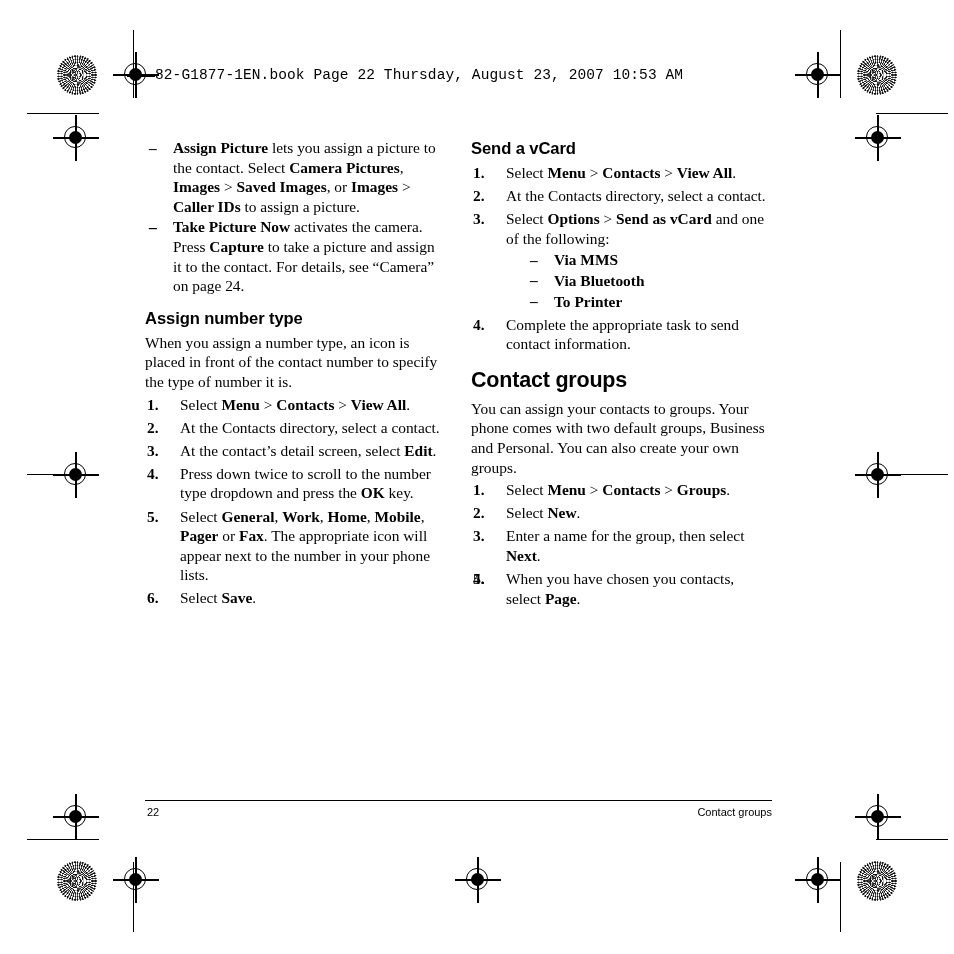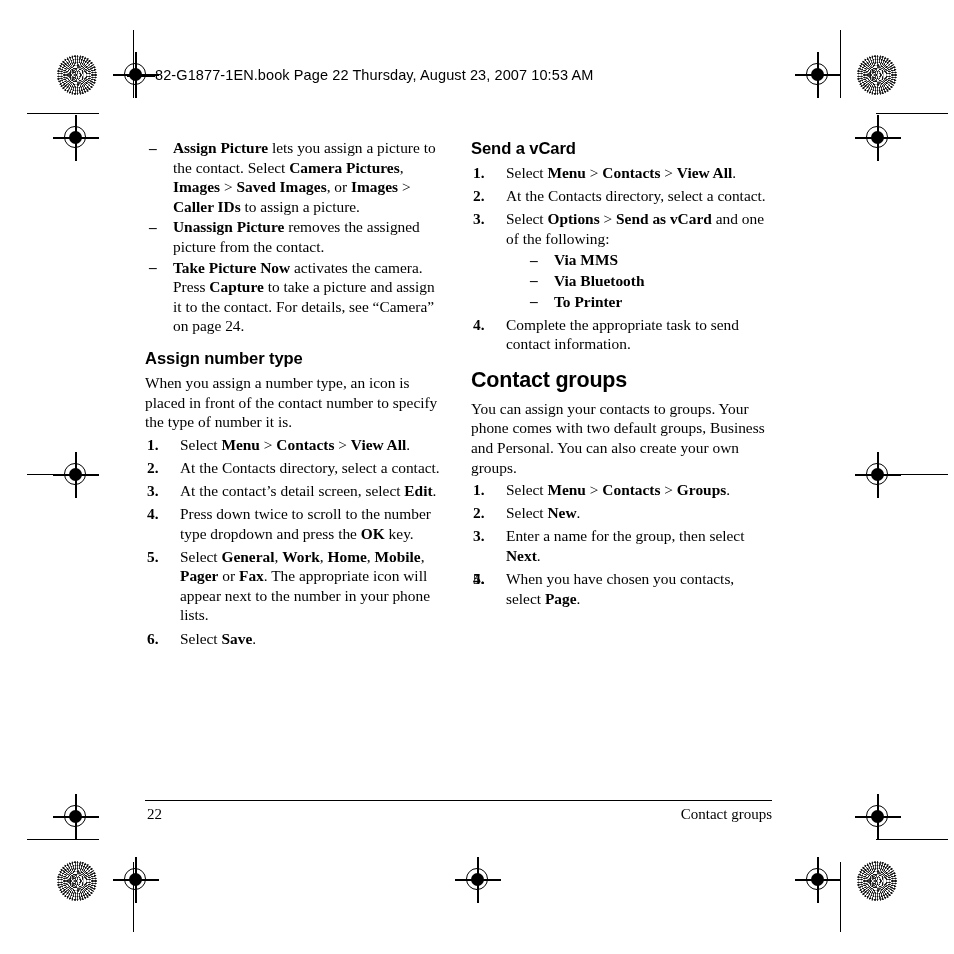--- a/index.html
+++ b/index.html
@@ -85,21 +85,21 @@
     background: #000;
   }
   .rule.h { height: 1.2px; }
   .rule.v { width: 1.2px; }
 
   
   .book-header {
     position: absolute;
     left: 155px;
     top: 67px;
-    font-family: Liberation Sans, sans-serif;
+    font-family: Liberation Mono, monospace;
     font-size: 14.5px;
     letter-spacing: 0.1px;
     white-space: nowrap;
   }
   .book-header .hrule {
     position: absolute;
     left: -28px;
     top: 9px;
     width: 28px;
     height: 1.2px;
@@ -187,22 +187,22 @@
     position: absolute;
     left: 145px;
     top: 800px;
     width: 627px;
     height: 1.3px;
     background: #000;
   }
   .footer {
     position: absolute;
     top: 806px;
-    font-family: Liberation Serif, serif;
-    font-size: 15px;
+    font-family: Liberation Sans, sans-serif;
+    font-size: 11px;
   }
   .footer-page { left: 147px; }
   .footer-title { left: 472px; width: 300px; text-align: right; }
 </style>
 </head>
 <body>
 
 <div class="page">
 
   <div class="rosette" style="left:57px; top:55px;"></div>
@@ -295,21 +295,20 @@
 
   <div class="col col-left">
 
     <ul class="dash">
       <li>
         <span class="dash-mark">–</span>
         <span><b>Assign Picture</b><span> lets you assign a picture to the contact. Select </span><b>Camera Pictures</b><span>, </span><b>Images</b><span> &gt; </span><b>Saved Images</b><span>, or </span><b>Images</b><span> &gt; </span><b>Caller IDs</b><span> to assign a picture.</span></span>
       </li>
       <li>
         <span class="dash-mark">–</span>
-        <span><b>Unassign Picture</b><span> removes the assigned picture from the contact.</span></span>
       </li>
       <li>
         <span class="dash-mark">–</span>
         <span><b>Take Picture Now</b><span> activates the camera. Press </span><b>Capture</b><span> to take a picture and assign it to the contact. For details, see “Camera” on page 24.</span></span>
       </li>
     </ul>
 
 
     <div class="h2">Assign number type</div>
     <p class="body">When you assign a number type, an icon is placed in front of the contact number to specify the type of number it is.</p>

